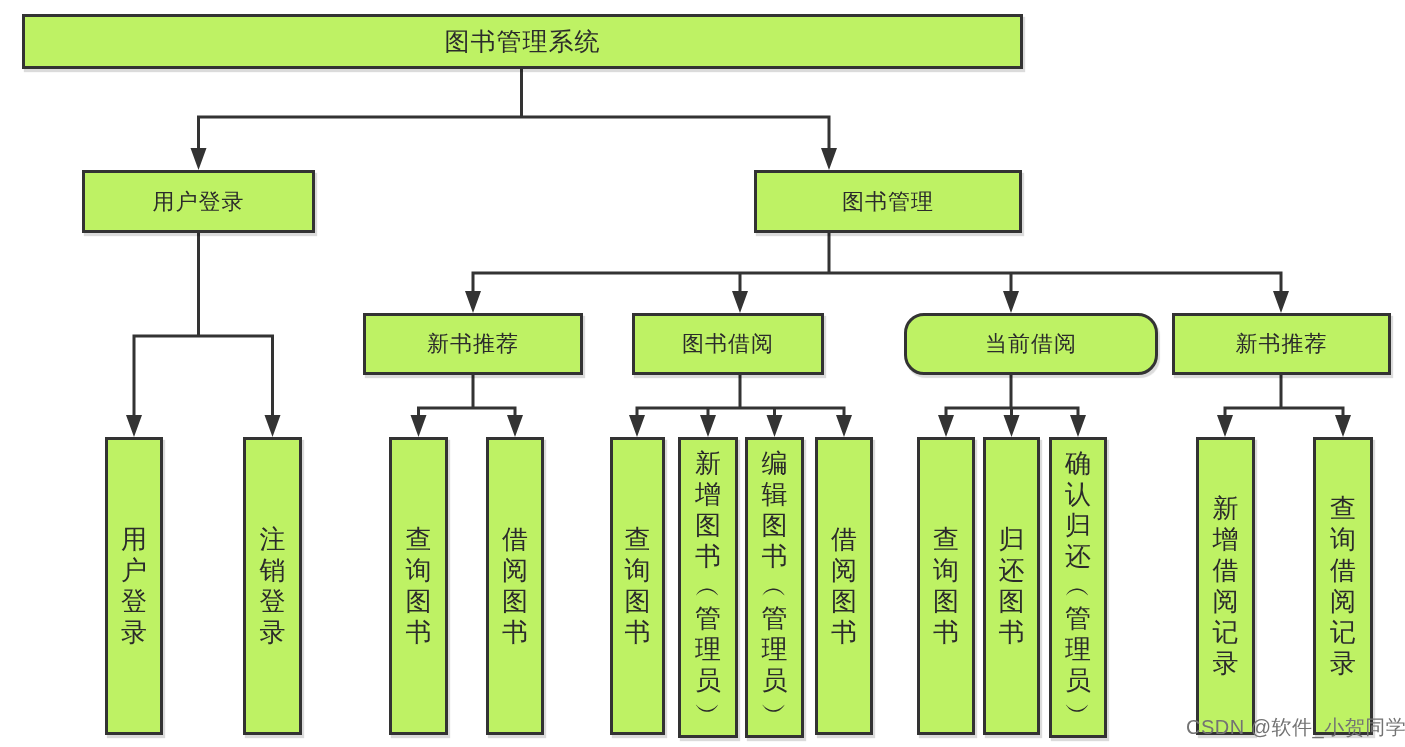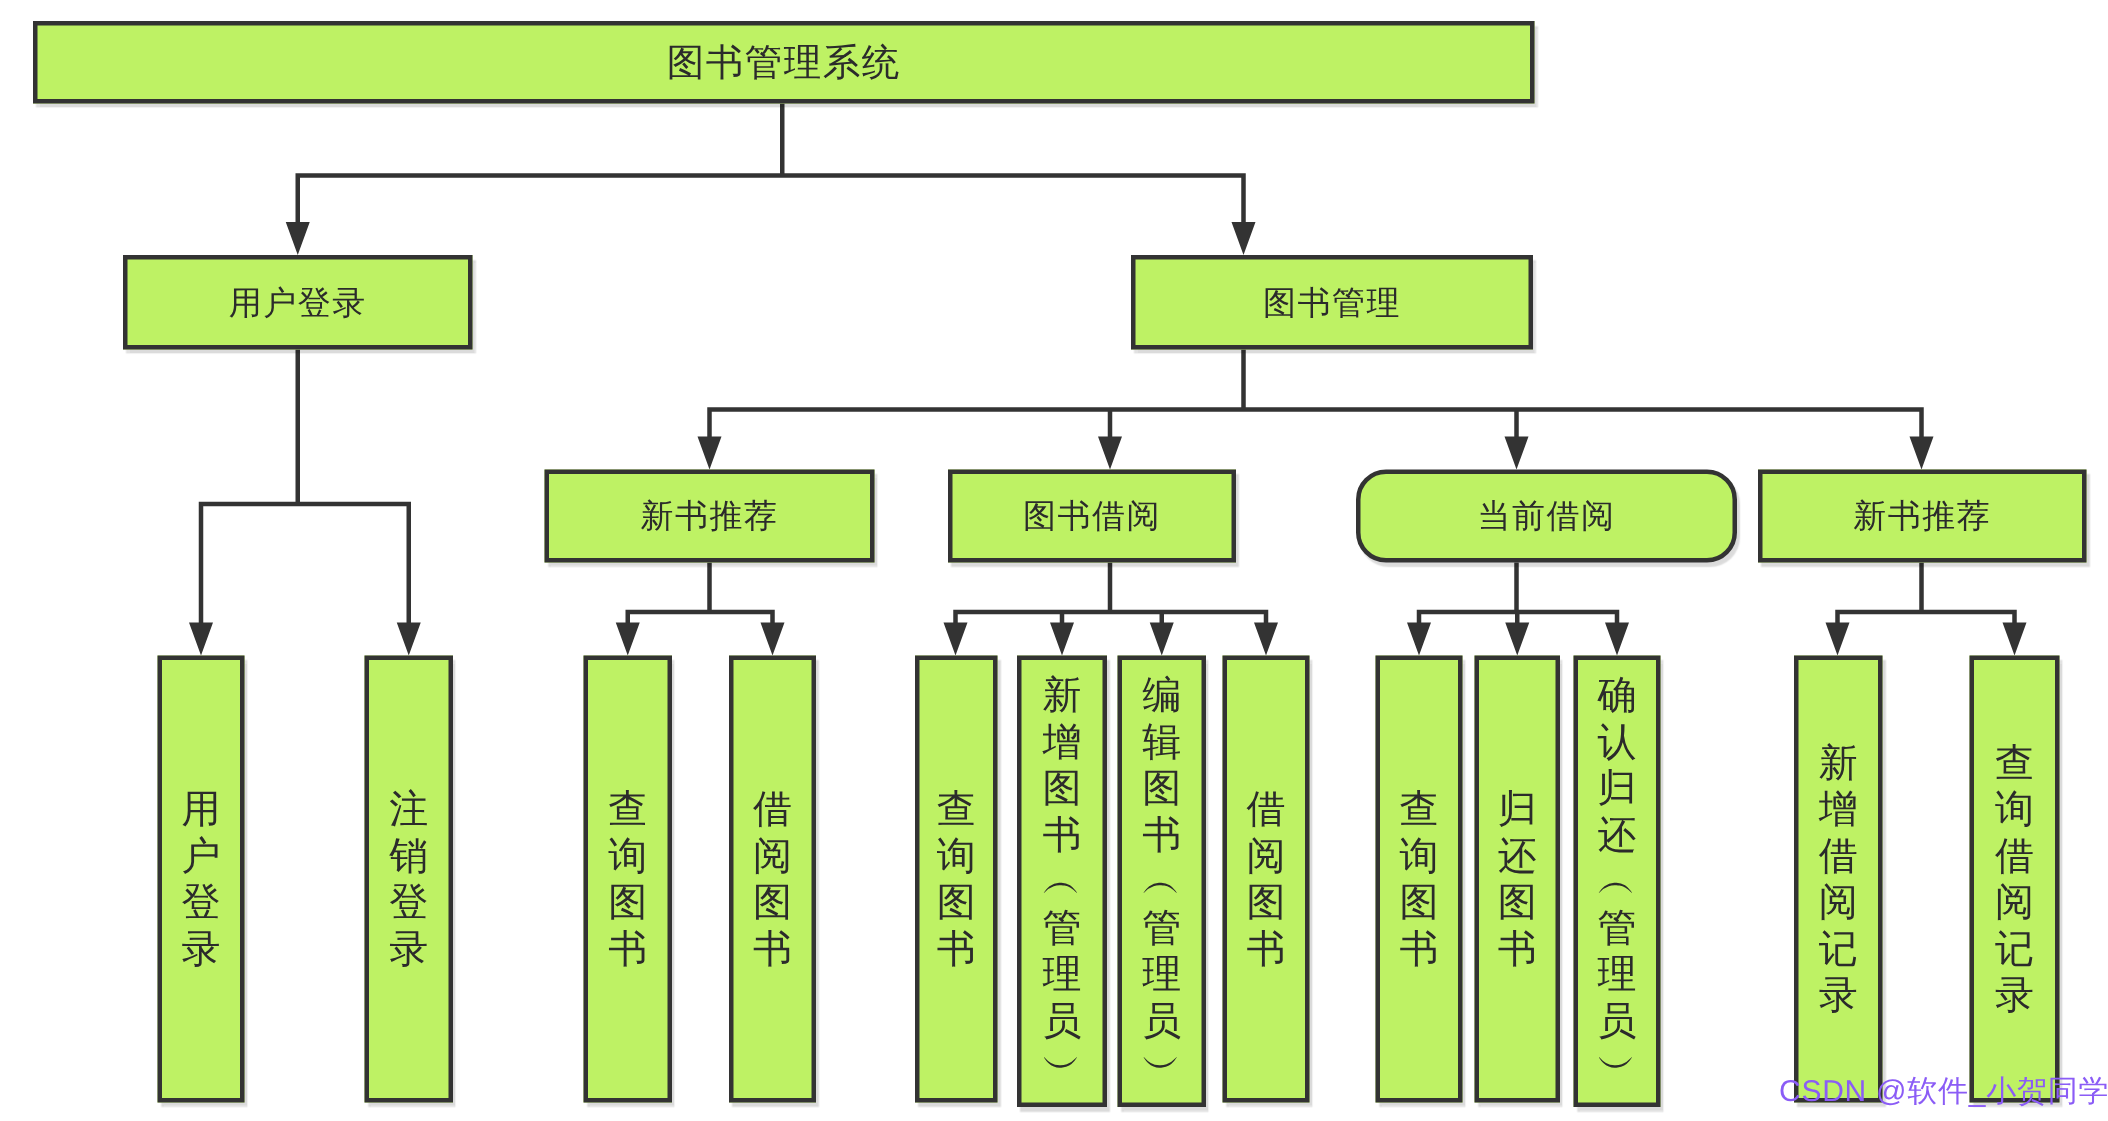--- a/index.html
+++ b/index.html
@@ -16,21 +16,21 @@
     z-index:2;box-shadow:2px 3px 1px rgba(0,0,0,0.14);
   }
   .hlabel{font-size:22px;letter-spacing:1px;white-space:nowrap;}
   .root .hlabel{font-size:25px;}
   .vlabel{
     white-space:pre-line;text-align:center;
     font-size:26px;line-height:31px;
   }
   .watermark{
     position:absolute;left:1186px;top:714px;z-index:3;
-    font-size:20px;color:#8b5cf6;white-space:nowrap;letter-spacing:0.5px;
+    font-size:20px;color:#737373;white-space:nowrap;letter-spacing:0.5px;
   }
 </style>
 </head>
 <body>
 
 <div id="stage">
 
   <svg class="connectors" width="1405" height="747" viewBox="0 0 1405 747">
     <path fill="none" stroke="#333333" stroke-width="3" d="M521.5 69 V118  M197 117 H830.5  M198.5 117 V150  M829 117 V150
              M198.5 233 V337.5  M132.5 336 H274  M134 336 V417  M272.5 336 V417

